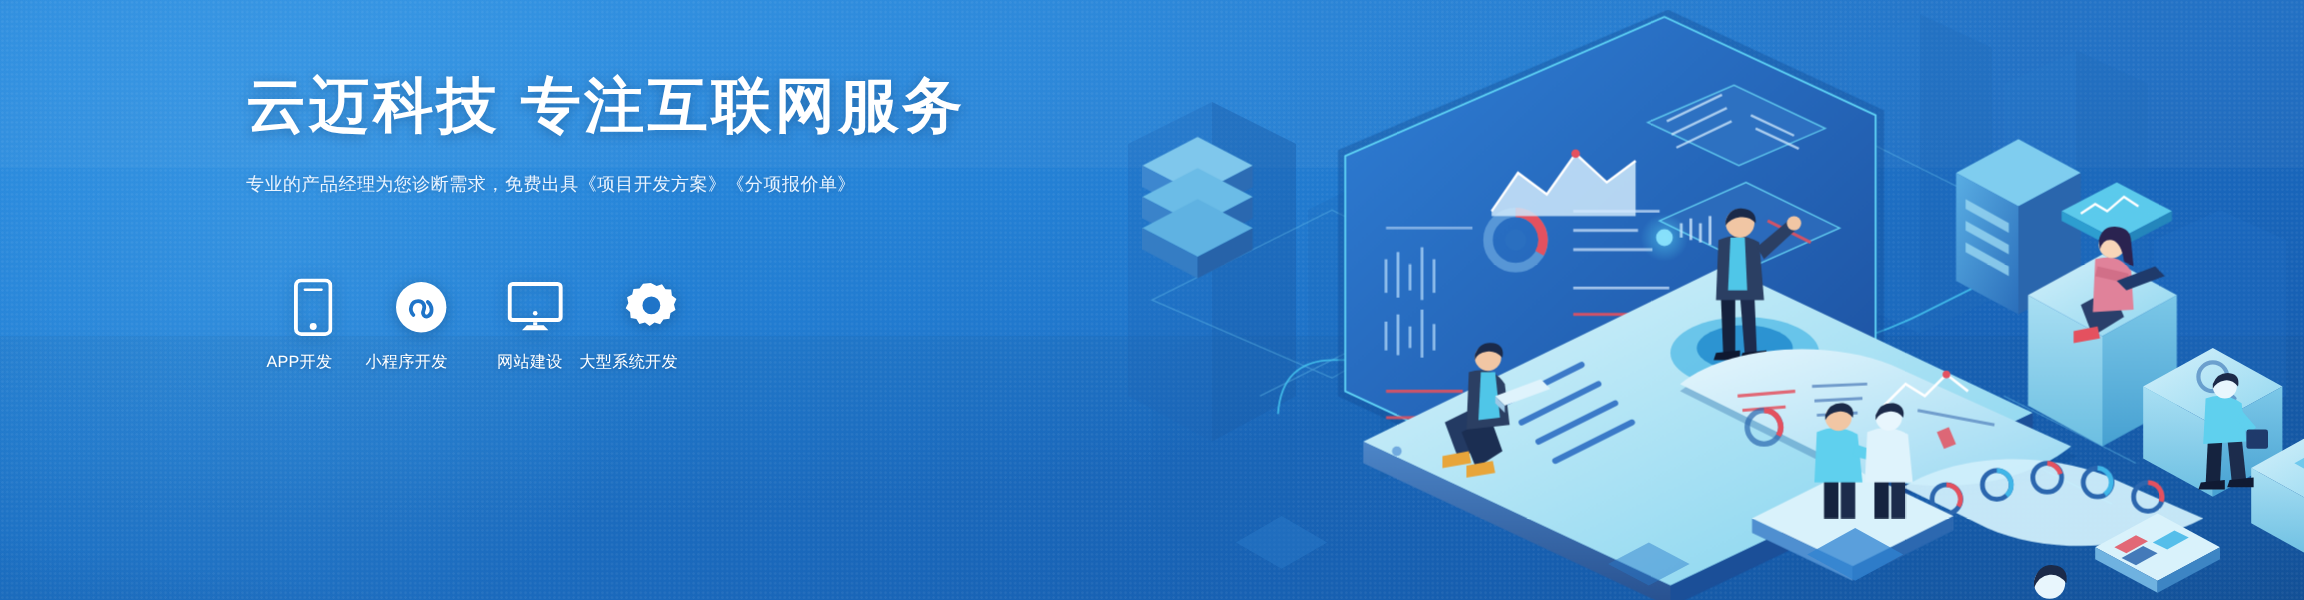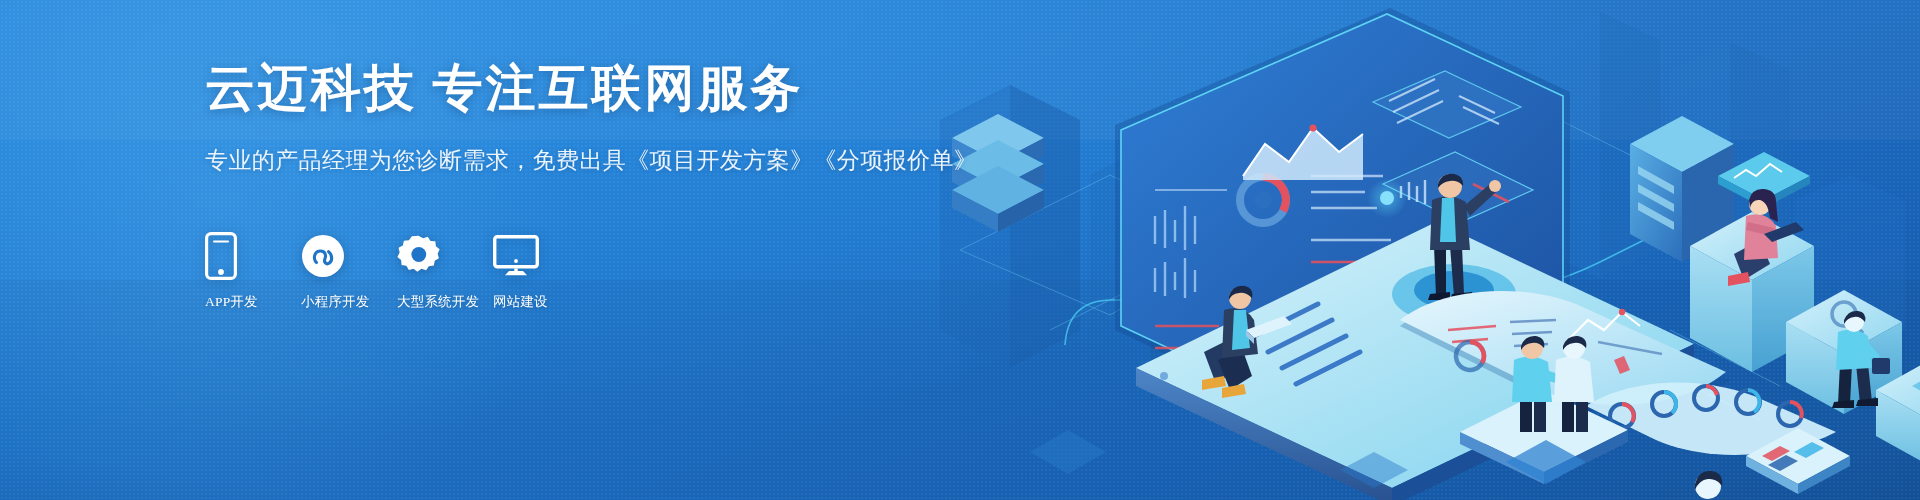--- a/index.html
+++ b/index.html
@@ -11,21 +11,20 @@
   }
 
   
   .banner{
     position:relative;
     width:1920px; height:500px;
     overflow:hidden;
     background:
       radial-gradient(120% 150% at 18% 0%, #2a8de0 0%, rgba(42,141,224,0) 58%),
       linear-gradient(160deg, #2382d8 0%, #1f79cf 28%, #1b6cc2 58%, #1761b5 78%, #14559f 100%);
-    font-family: Liberation Serif, serif;
   }
 
   
   .tex-dots{
     position:absolute; inset:0;
     background-image:radial-gradient(rgba(255,255,255,.055) 1px, transparent 1.2px);
     background-size:4px 4px;
     pointer-events:none;
   }
   .tex-bands{
@@ -60,42 +59,42 @@
     line-height:1.12;
     font-weight:bold;
     color:#ffffff;
     letter-spacing:3px;
     text-shadow:0 2px 10px rgba(5,35,75,.30);
     white-space:nowrap;
   }
   .sub{
     margin-top:26px;
     color:#eaf4ff;
-    font-size:23px;
+    font-size:15px;
     line-height:1.62;
     letter-spacing:.4px;
     white-space:nowrap;
     text-shadow:0 1px 5px rgba(5,35,75,.22);
   }
   .sub-line{ display:block; }
 
   
   .services{
     position:absolute;
     left:205px; top:232px;
     display:flex;
     align-items:flex-end;
     gap:24px;
     z-index:6;
   }
   .svc{
     width:72px;
     display:flex;
     flex-direction:column;
-    align-items:flex-start;
+    align-items:flex-end;
     cursor:pointer;
   }
   .svc-ico{
     height:48px;
     display:flex; align-items:center; justify-content:center;
     filter:drop-shadow(0 2px 6px rgba(4,32,70,.28));
   }
   .svc-ico svg{ display:block; }
   .svc-lab{
     margin-top:13px;
@@ -541,34 +540,34 @@
           <circle cx="22" cy="22" r="21" fill="#ffffff"></circle>
           <path d="M15.5 28.5 C11.5 24.5 13.5 17 19.5 17 C24 17 25.5 21 24 24.5 C22.5 28 25 31 28.2 29.2 C31.6 27.3 31.6 20.8 27.5 17.6" fill="none" stroke="#1f74c8" stroke-width="3.1" stroke-linecap="round"></path>
         </svg>
       </span>
       <span class="svc-lab">小程序开发</span>
     </div>
 
 
     <div class="svc">
       <span class="svc-ico">
-        <svg width="44" height="44" viewBox="0 0 44 44">
-          <path d="M22 0.8 L27 3.4 L31.6 1.9 L34.6 6.2 L39.5 6.4 L40.1 11.6 L44 14.6 L41.9 19.3 L43.2 24 L38.9 26.6 L38 31.5 L32.8 32.2 L30 36.4 L25.2 34.9 L21 37.8 L17 34.8 L12.2 36.1 L9.6 31.8 L4.7 31 L4.2 25.8 L0.4 22.6 L2.7 18 L1.6 13.2 L6 10.8 L7.1 6 L12.3 5.5 L15.3 1.4 Z" fill="#ffffff" transform="translate(0,1) scale(0.97)"></path>
-          <circle cx="21.8" cy="20.5" r="7.4" fill="#1f74c8"></circle>
-        </svg>
-      </span>
-      <span class="svc-lab">大型系统开发</span>
-    </div>
-
-    <div class="svc">
-      <span class="svc-ico">
         <svg width="46" height="42" viewBox="0 0 46 42">
           <rect x="1.7" y="1.7" width="42.6" height="30" rx="2.6" fill="none" stroke="#ffffff" stroke-width="3.4"></rect>
           <circle cx="23" cy="26" r="1.9" fill="#ffffff"></circle>
           <path d="M23 33.5 L23 36" stroke="#ffffff" stroke-width="3.4"></path>
           <path d="M12 40.3 L34 40.3 L30 36 L16 36 Z" fill="#ffffff"></path>
         </svg>
       </span>
       <span class="svc-lab">网站建设</span>
     </div>
 
+    <div class="svc">
+      <span class="svc-ico">
+        <svg width="44" height="44" viewBox="0 0 44 44">
+          <path d="M22 0.8 L27 3.4 L31.6 1.9 L34.6 6.2 L39.5 6.4 L40.1 11.6 L44 14.6 L41.9 19.3 L43.2 24 L38.9 26.6 L38 31.5 L32.8 32.2 L30 36.4 L25.2 34.9 L21 37.8 L17 34.8 L12.2 36.1 L9.6 31.8 L4.7 31 L4.2 25.8 L0.4 22.6 L2.7 18 L1.6 13.2 L6 10.8 L7.1 6 L12.3 5.5 L15.3 1.4 Z" fill="#ffffff" transform="translate(0,1) scale(0.97)"></path>
+          <circle cx="21.8" cy="20.5" r="7.4" fill="#1f74c8"></circle>
+        </svg>
+      </span>
+      <span class="svc-lab">大型系统开发</span>
+    </div>
+
   </div>
 </div>
 
 </body></html>

